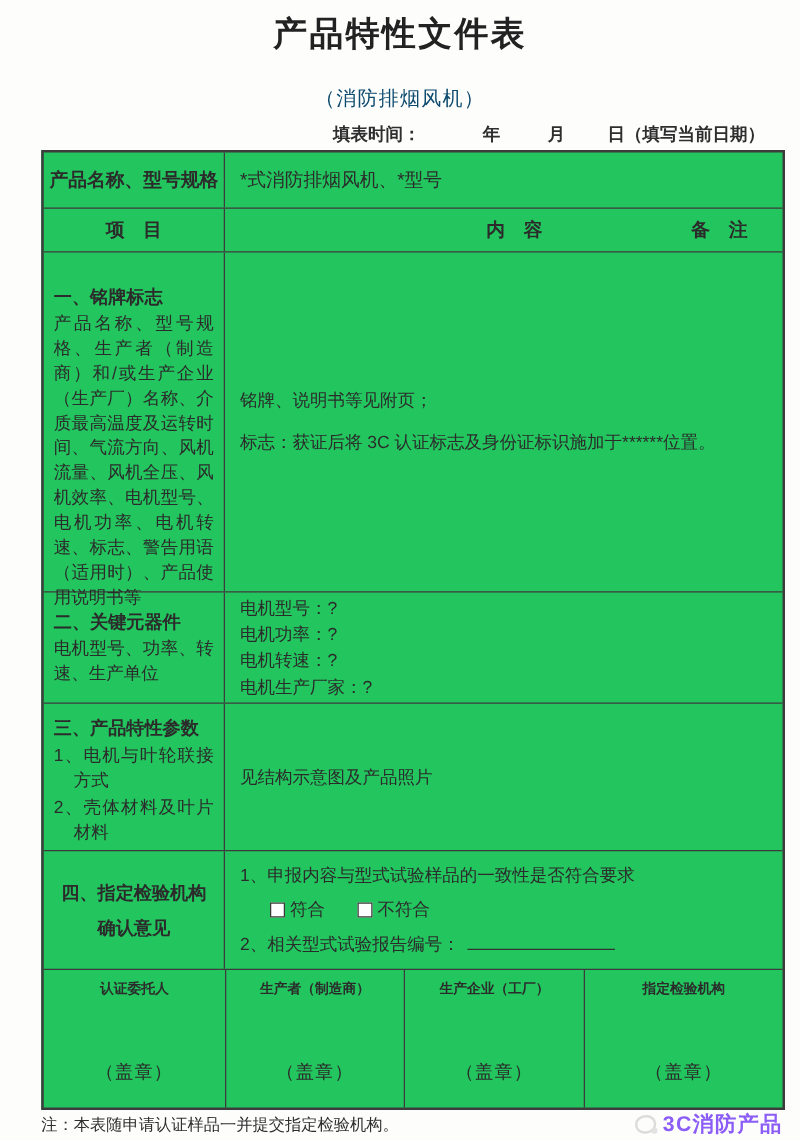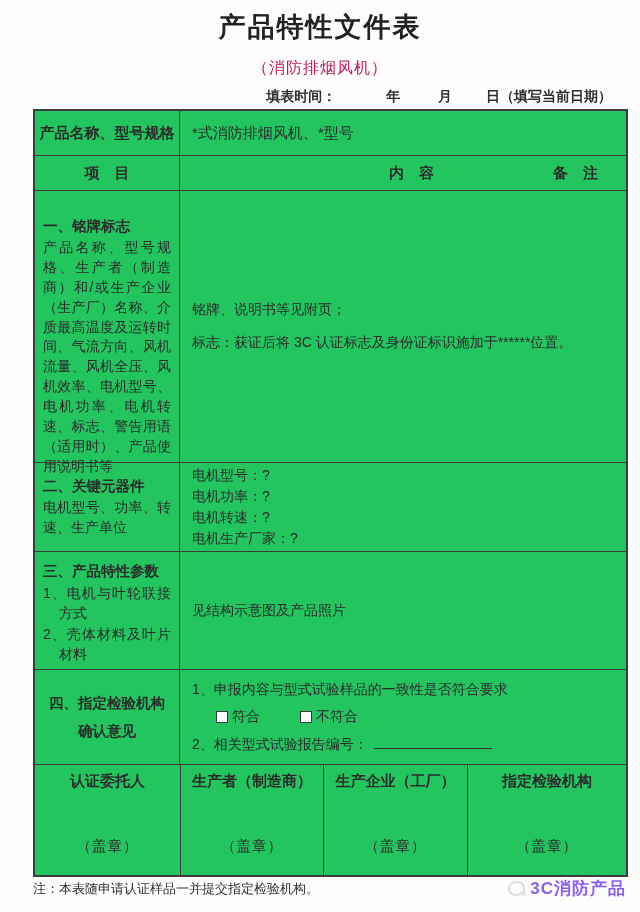--- a/index.html
+++ b/index.html
@@ -18,23 +18,23 @@
     text-align:center;
     font-size:27px;
     font-weight:bold;
     letter-spacing:2px;
     padding-top:9px;
     color:#222;
   }
   .subtitle {
     text-align:center;
     font-size:16px;
-    margin-top:13px;
+    margin-top:24px;
     letter-spacing:1px;
-    color:#be185d;
+    color:#0c4a6e;
   }
   .dateline {
     width:595px;
     margin:9px 12px 3px 33px;
     text-align:right;
     font-weight:bold;
     font-size:14px;
     padding-right:16px;
     color:#2e2e2e;
   }
@@ -79,21 +79,21 @@
   .r4 .lcol { display:flex; flex-direction:column; justify-content:center; padding:8px; }
   .r4 .rcol { line-height:21px; }
 
   .r5 { height:118px; }
   .r5 .lcol { padding-top:10px; }
   .r5 .li { padding-left:1.15em; text-indent:-1.15em; line-height:1.45; }
 
   .r6 { height:95px; }
   .r6 .lcol { display:flex; flex-direction:column; justify-content:center; gap:9px; text-align:center; font-weight:bold; font-size:14.5px; }
   .r6 .rcol { display:flex; flex-direction:column; justify-content:center; gap:9px; padding-left:12px; }
-  .cb-line { padding-left:24px; display:flex; gap:40px; }
+  .cb-line { padding-left:24px; display:flex; gap:26px; }
   .cb-item { display:inline-flex; align-items:center; gap:4px; cursor:default; }
   .cb-box {
     display:inline-block; width:12px; height:12px;
     border:1px solid #3a3a3a; background:#fefefe;
   }
   .blank {
     display:inline-block; width:118px; height:14px;
     border-bottom:1px solid #333; margin-left:6px; vertical-align:baseline;
   }
 
@@ -102,21 +102,21 @@
   .stampcell {
     display:flex; flex-direction:column; align-items:center;
     border-right:1px solid #3c3c3c;
     padding-top:7px;
   }
   .stampcell:last-child { border-right:none; }
   .sc1 { flex:0 0 146px; }
   .sc2 { flex:0 0 143px; }
   .sc3 { flex:0 0 144px; }
   .sc4 { flex:1 1 auto; }
-  .stitle { font-weight:bold; font-size:15px; white-space:nowrap; }
+  .stitle { font-weight:bold; font-size:11px; white-space:nowrap; }
   .stamp { margin-top:auto; margin-bottom:19px; font-size:14.5px; letter-spacing:1px; }
 
   
   .footer {
     margin:0 14px 0 33px;
     display:flex; justify-content:space-between; align-items:center;
   }
   .footnote { font-size:13px; color:#2e2e2e; }
   .watermark {
     display:flex; align-items:center; gap:5px;

